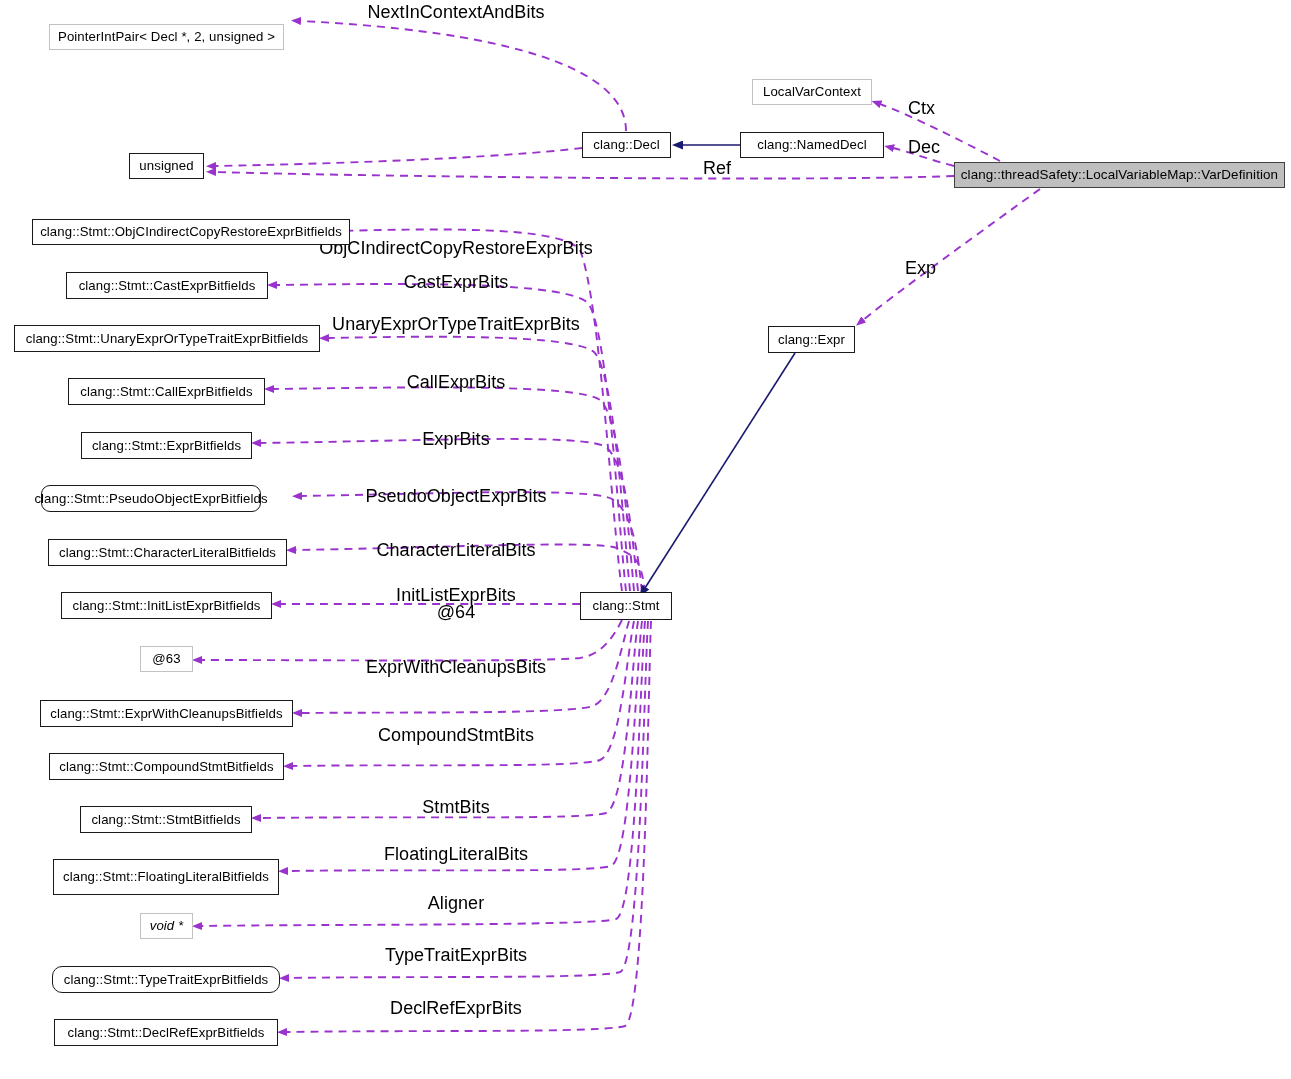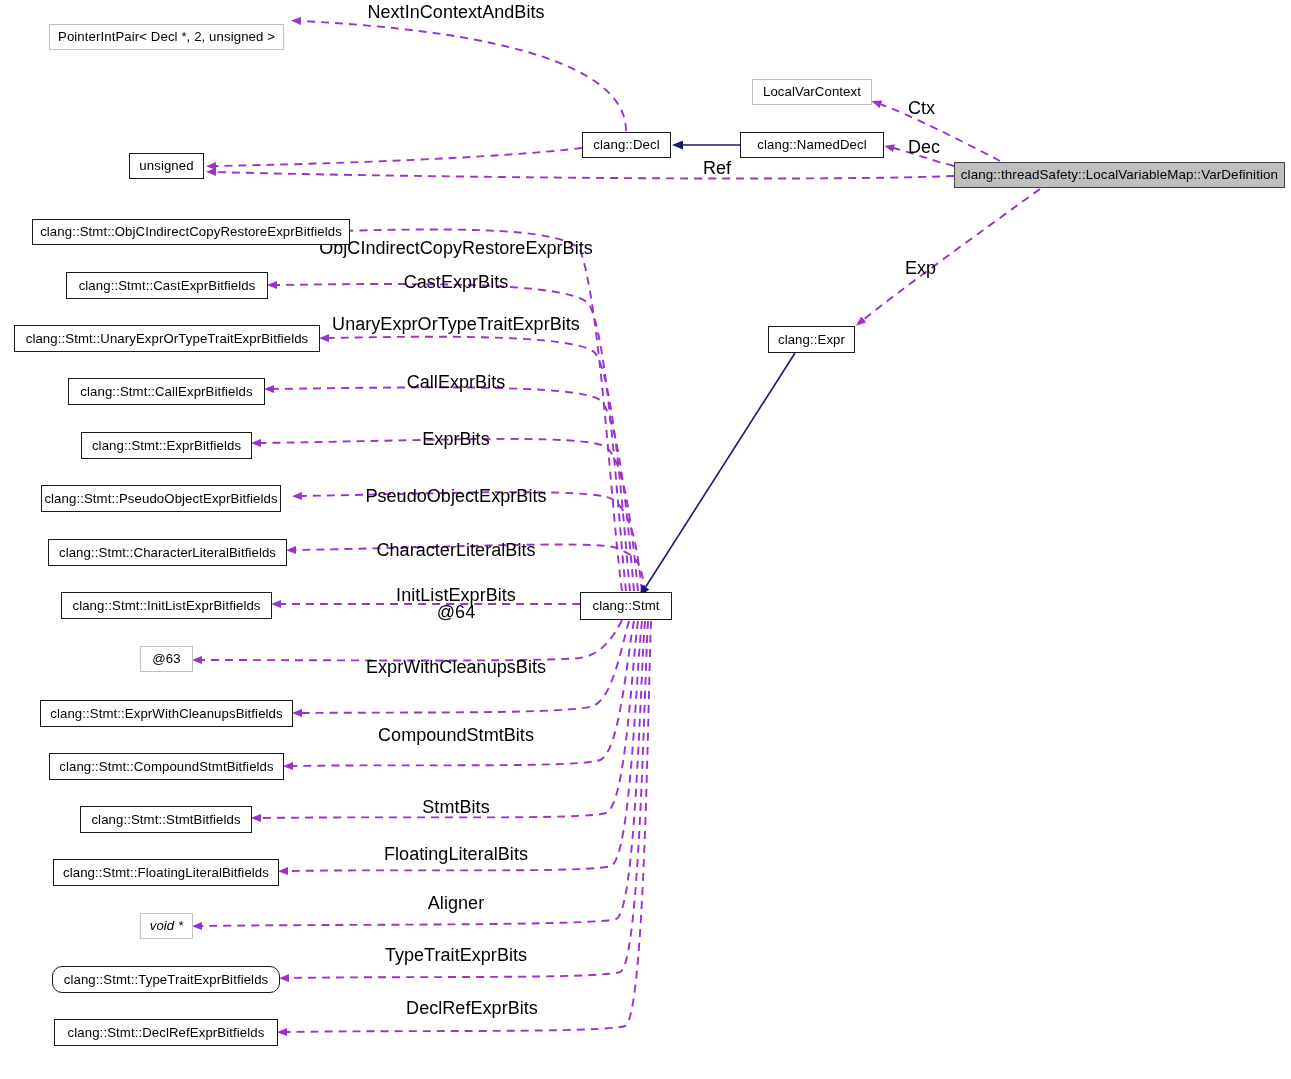--- a/index.html
+++ b/index.html
@@ -117,41 +117,41 @@
   <div class="elabel center" style="left:456px; top:488px;">PseudoObjectExprBits</div>
   <div class="elabel center" style="left:456px; top:542px;">CharacterLiteralBits</div>
   <div class="elabel center" style="left:456px; top:587px;">InitListExprBits
 @64</div>
   <div class="elabel center" style="left:456px; top:659px;">ExprWithCleanupsBits</div>
   <div class="elabel center" style="left:456px; top:727px;">CompoundStmtBits</div>
   <div class="elabel center" style="left:456px; top:799px;">StmtBits</div>
   <div class="elabel center" style="left:456px; top:846px;">FloatingLiteralBits</div>
   <div class="elabel center" style="left:456px; top:895px;">Aligner</div>
   <div class="elabel center" style="left:456px; top:947px;">TypeTraitExprBits</div>
-  <div class="elabel center" style="left:456px; top:1000px;margin-left:16px;">DeclRefExprBits</div>
+  <div class="elabel center" style="left:456px; top:1000px;">DeclRefExprBits</div>
 
   <div class="node faint" style="left:49px;  top:24px;   width:235px; height:26px;">PointerIntPair&lt; Decl *, 2, unsigned &gt;</div>
   <div class="node solid" style="left:129px; top:153px;  width:75px;  height:26px;">unsigned</div>
   <div class="node solid" style="left:582px; top:132px;  width:89px;  height:26px;">clang::Decl</div>
   <div class="node solid" style="left:740px; top:132px;  width:144px; height:26px;">clang::NamedDecl</div>
   <div class="node faint" style="left:752px; top:79px;   width:120px; height:26px;">LocalVarContext</div>
   <div class="node current" style="left:954px; top:162px;  width:331px; height:26px;">clang::threadSafety::LocalVariableMap::VarDefinition</div>
   <div class="node solid" style="left:768px; top:326px;  width:87px;  height:27px;">clang::Expr</div>
   <div class="node solid" style="left:580px; top:592px;  width:92px;  height:28px;">clang::Stmt</div>
 
   <div class="node solid" style="left:8px;   top:219px;  width:318px; height:26px;margin-left:24px;">clang::Stmt::ObjCIndirectCopyRestoreExprBitfields</div>
   <div class="node solid" style="left:66px;  top:272px;  width:202px; height:27px;">clang::Stmt::CastExprBitfields</div>
   <div class="node solid" style="left:14px;  top:325px;  width:306px; height:27px;">clang::Stmt::UnaryExprOrTypeTraitExprBitfields</div>
   <div class="node solid" style="left:68px;  top:378px;  width:197px; height:27px;">clang::Stmt::CallExprBitfields</div>
   <div class="node solid" style="left:81px;  top:432px;  width:171px; height:27px;">clang::Stmt::ExprBitfields</div>
-  <div class="node solid" style="left:41px;  top:485px;  width:240px; height:27px;">clang::Stmt::PseudoObjectExprBitfields</div>
+  <div class="node solid" style="left:41px;  top:485px;  width:220px; height:27px;border-radius:9px;">clang::Stmt::PseudoObjectExprBitfields</div>
   <div class="node solid" style="left:48px;  top:539px;  width:239px; height:27px;">clang::Stmt::CharacterLiteralBitfields</div>
   <div class="node solid" style="left:61px;  top:592px;  width:211px; height:27px;">clang::Stmt::InitListExprBitfields</div>
   <div class="node faint" style="left:140px; top:646px;  width:53px;  height:26px;">@63</div>
   <div class="node solid" style="left:40px;  top:700px;  width:253px; height:27px;">clang::Stmt::ExprWithCleanupsBitfields</div>
   <div class="node solid" style="left:49px;  top:753px;  width:235px; height:27px;">clang::Stmt::CompoundStmtBitfields</div>
   <div class="node solid" style="left:80px;  top:806px;  width:172px; height:27px;">clang::Stmt::StmtBitfields</div>
-  <div class="node solid" style="left:53px;  top:859px;  width:226px; height:27px;">clang::Stmt::FloatingLiteralBitfields</div>
+  <div class="node solid" style="left:53px;  top:859px;  width:226px; height:36px;">clang::Stmt::FloatingLiteralBitfields</div>
   <div class="node faint" style="left:140px; top:913px;  width:53px;  height:26px;font-style:italic;">void *</div>
   <div class="node solid" style="left:52px;  top:966px;  width:228px; height:27px;border-radius:10px;">clang::Stmt::TypeTraitExprBitfields</div>
   <div class="node solid" style="left:54px;  top:1019px; width:224px; height:27px;">clang::Stmt::DeclRefExprBitfields</div>
 
 </div>
 
 </body></html>

